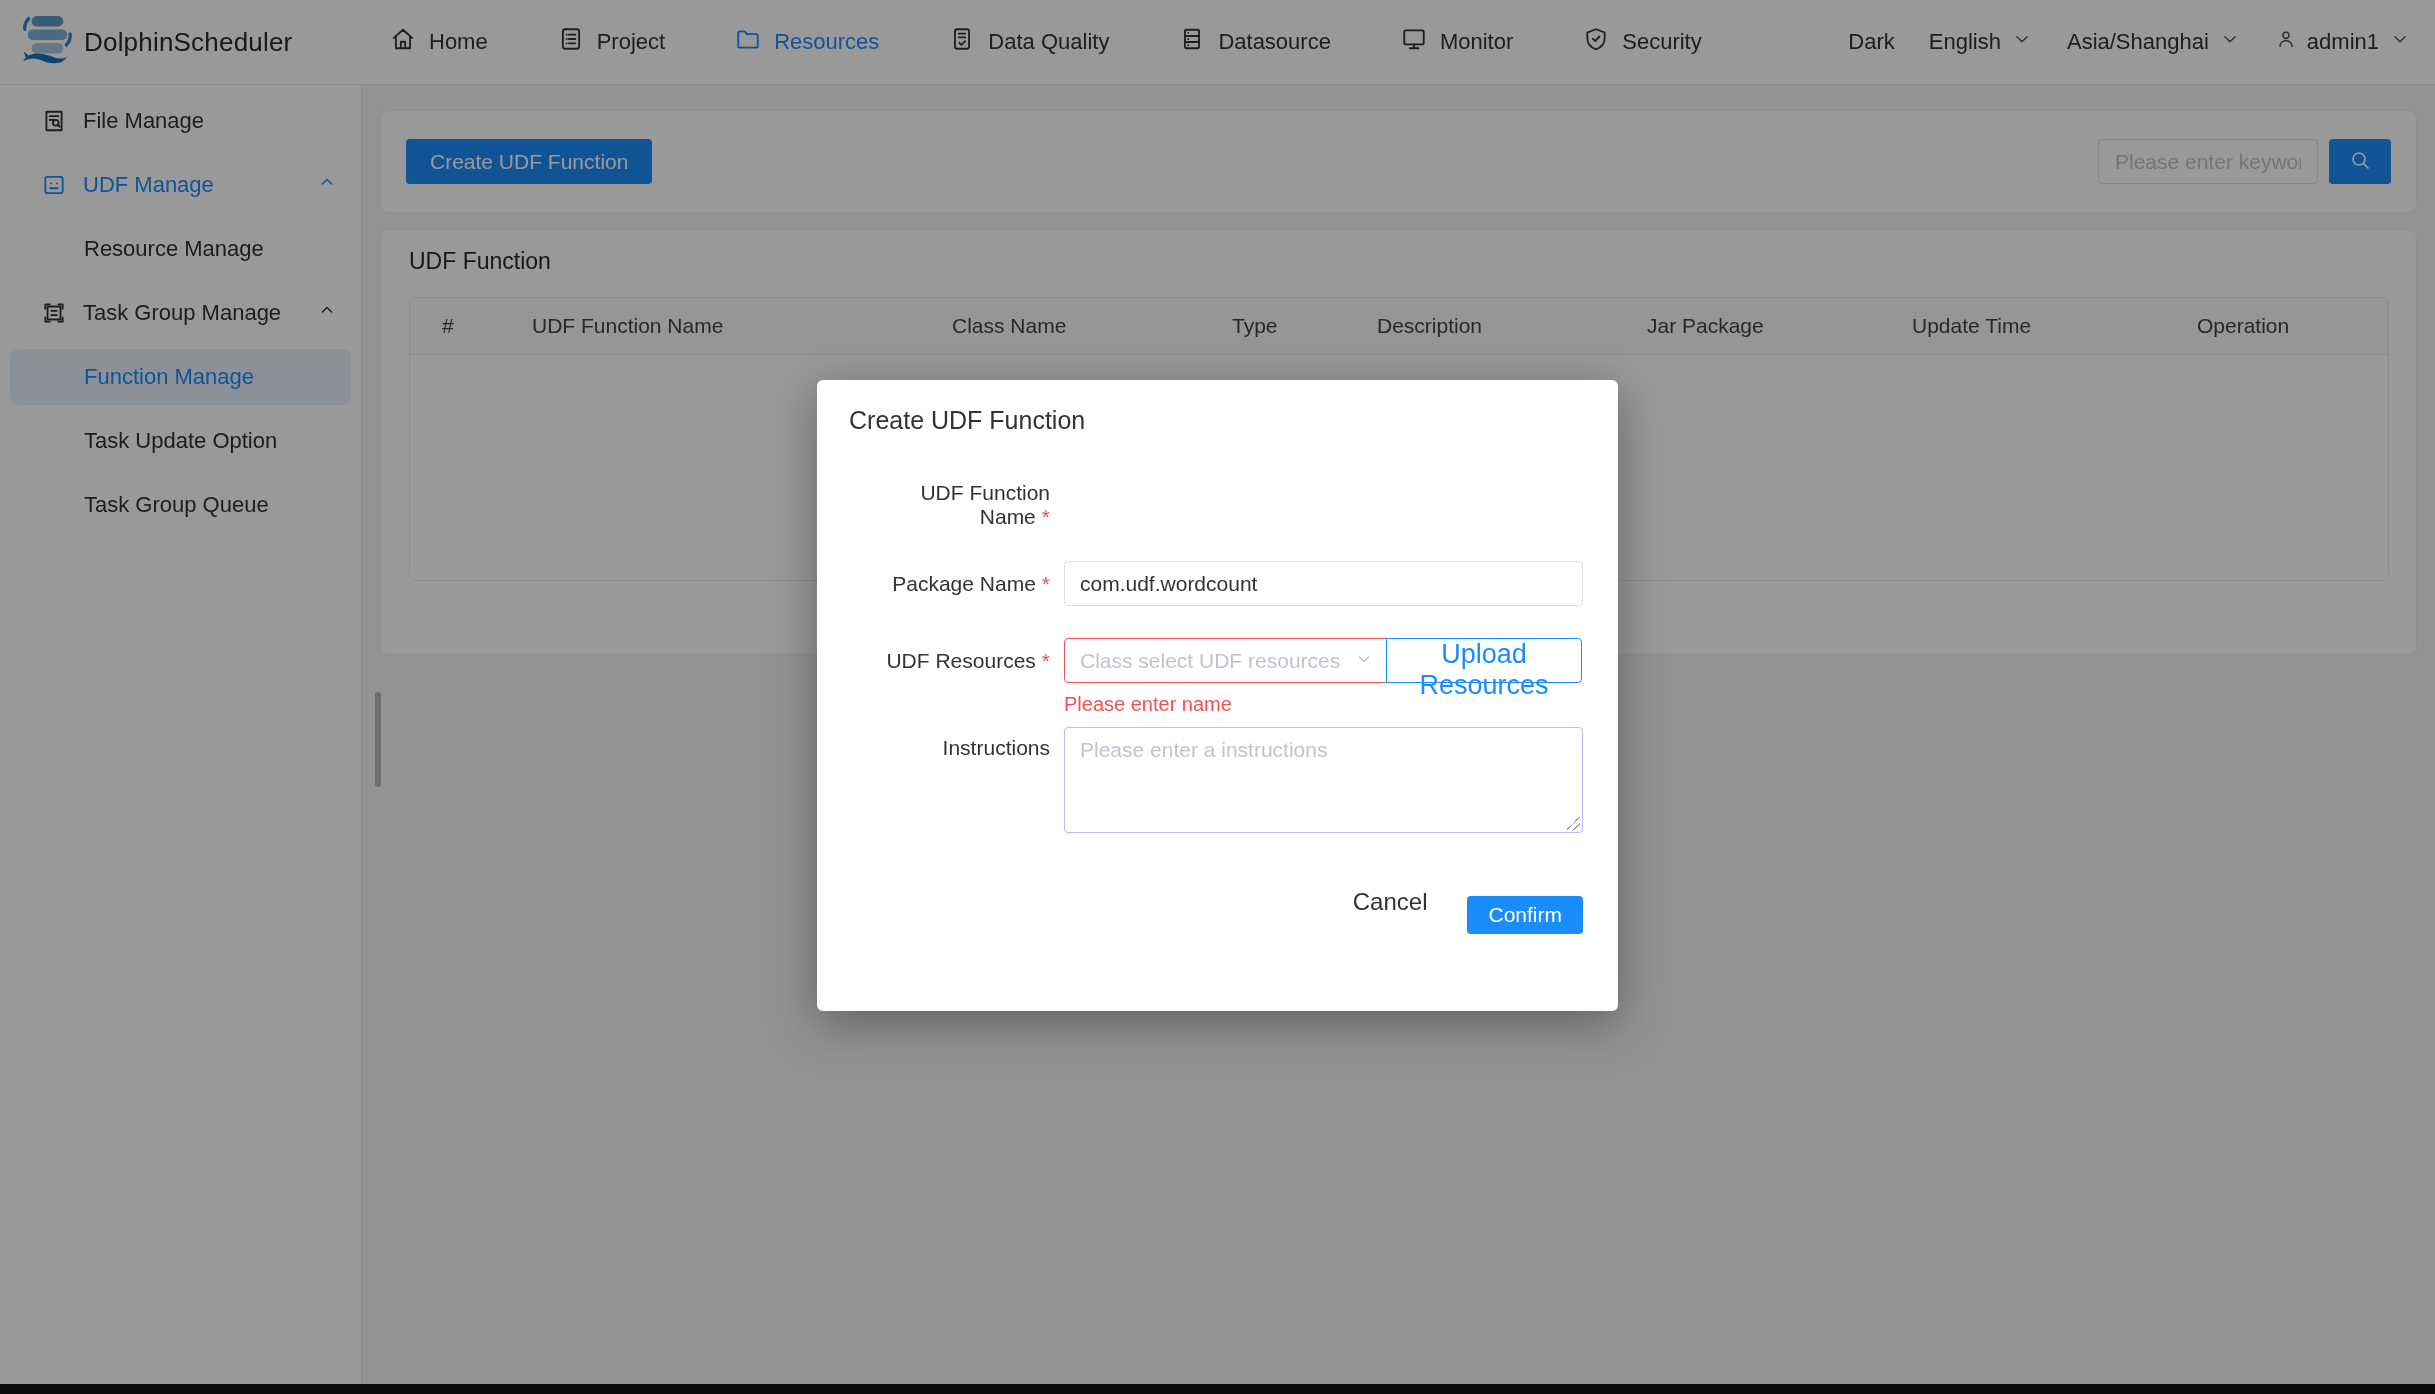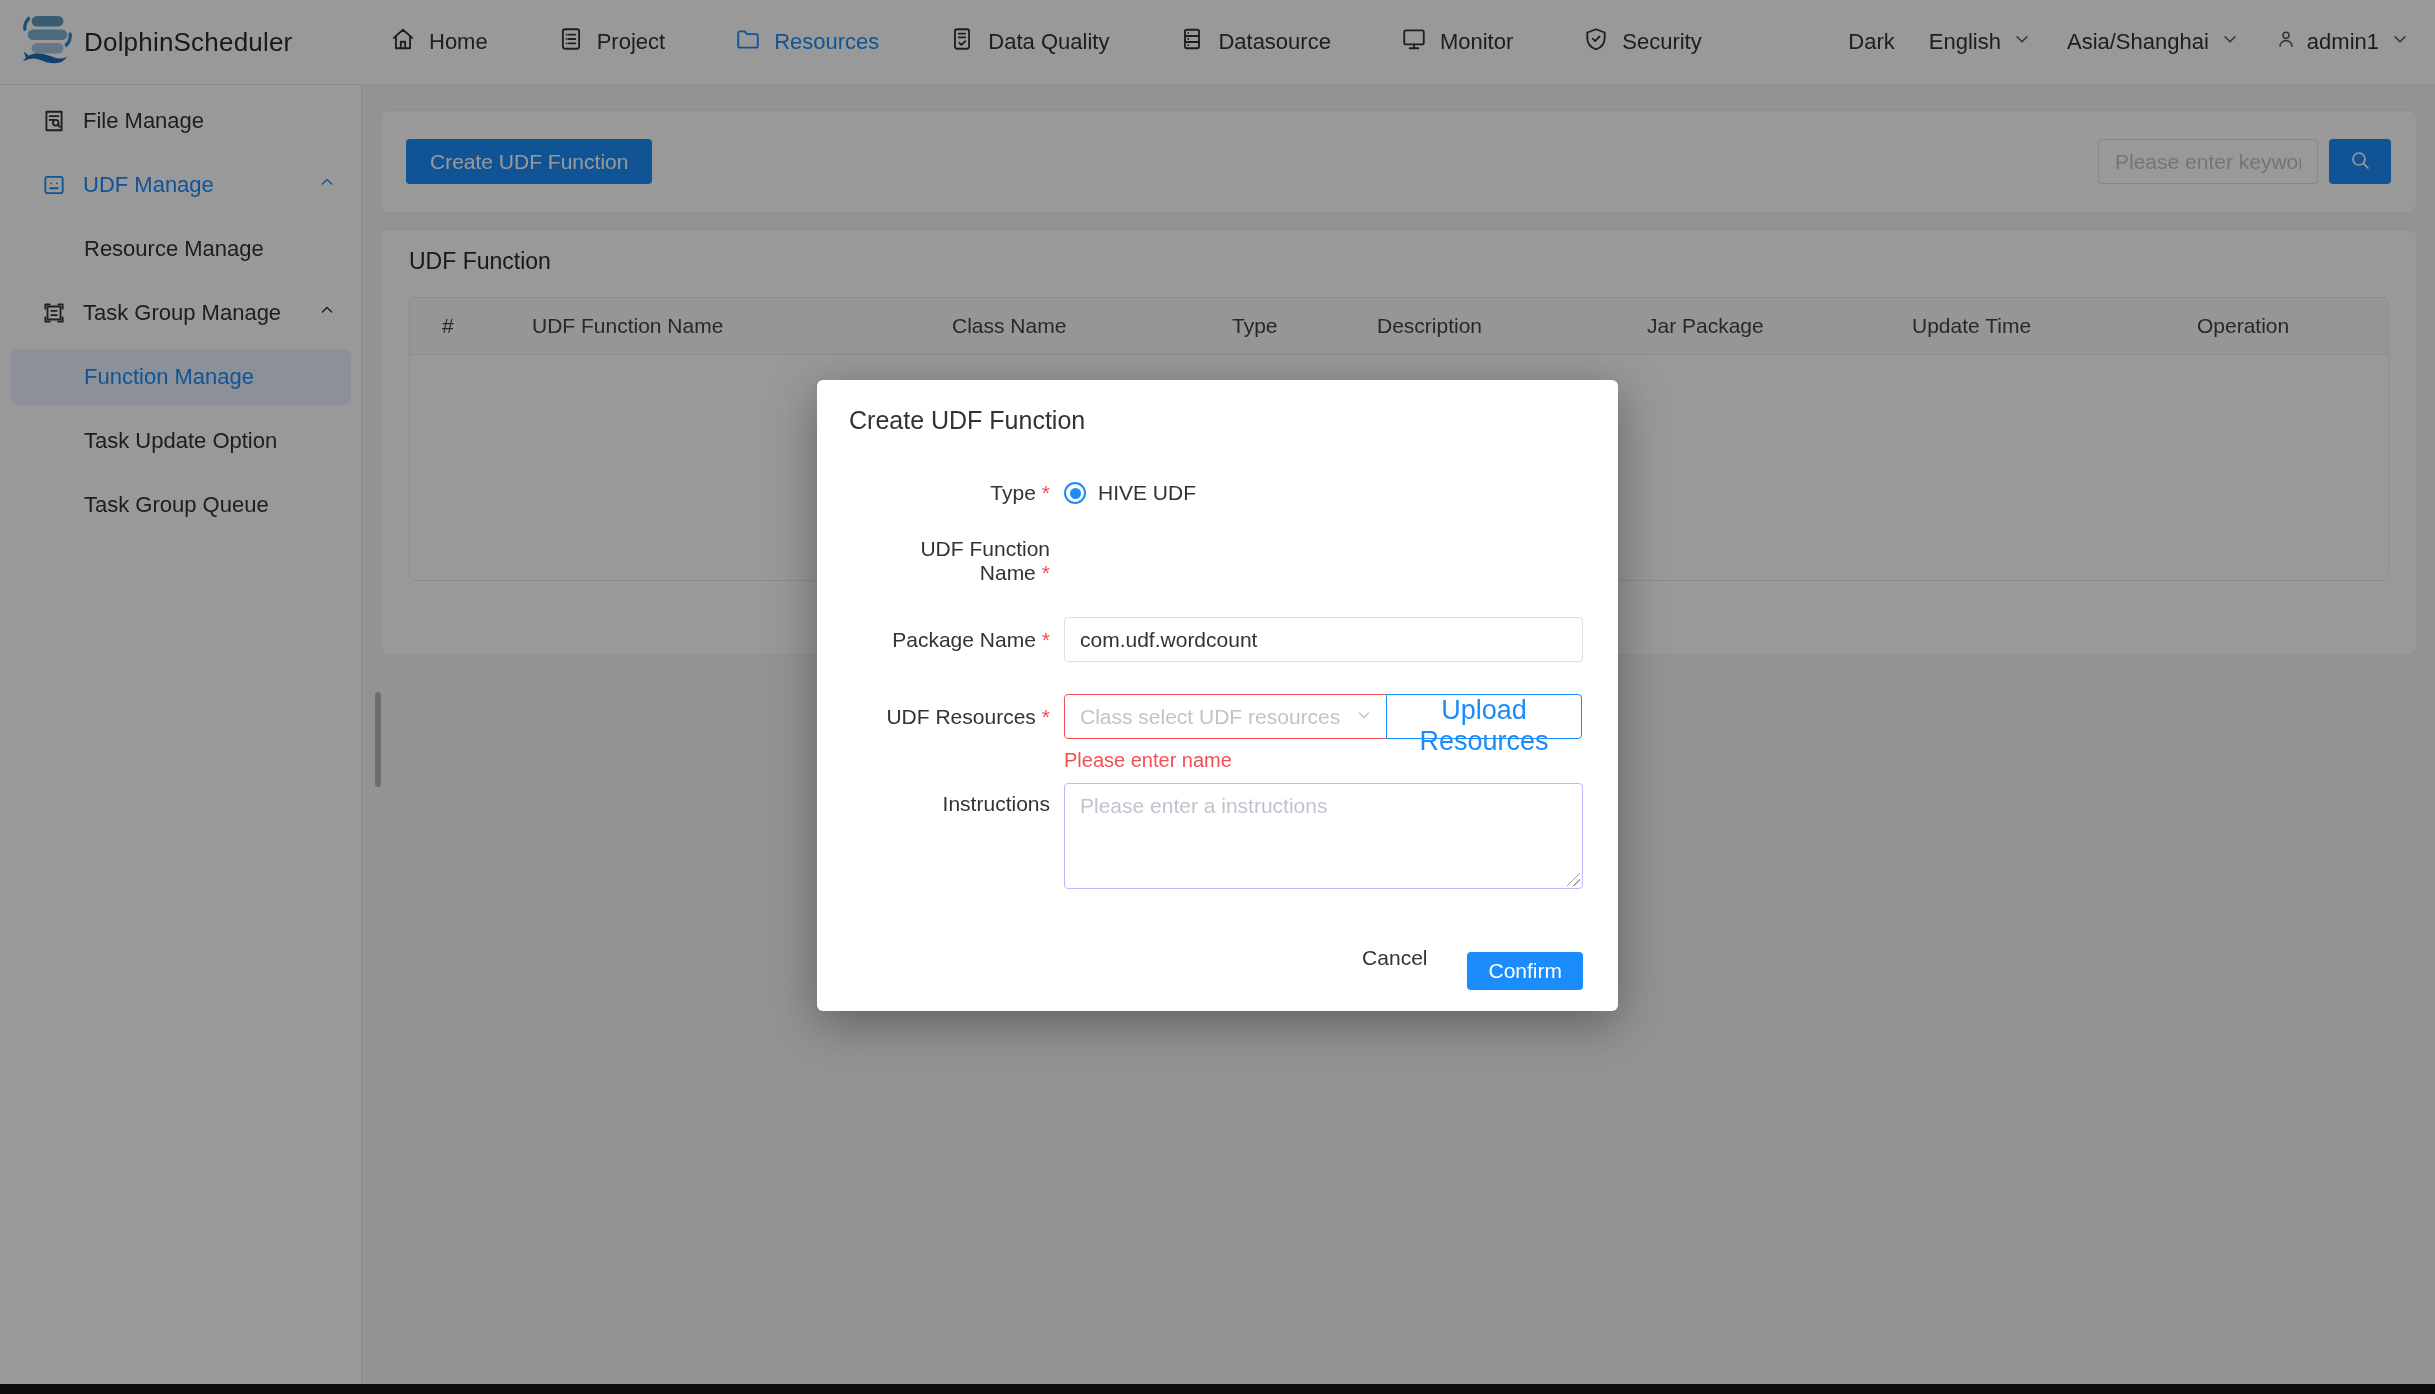--- a/index.html
+++ b/index.html
@@ -90,21 +90,21 @@
   .btn-upload { width:196px; height:45px; margin-left:-1px; background:#fff; border:1px solid #1b8cfb;
                 border-radius:0 4px 4px 0; color:#1b8cfb; font-size:27px; font-family:inherit; cursor:pointer; }
   .err-row { margin:-24px 0 10px 215px; height:26px; font-size:20px; color:#f25050; line-height:26px; }
   .textarea { width:519px; height:106px; border:1px solid #c4b5fd; border-radius:4px;
               padding:10px 15px; font-size:21px; font-family:inherit; color:#333; resize:none; position:relative; }
   .textarea::placeholder { color:#bfc4cc; }
   .ta-wrap { position:relative; width:519px; }
   .ta-grip { position:absolute; right:3px; bottom:7px; width:14px; height:14px; pointer-events:none;
              background:linear-gradient(135deg, transparent 0 50%, #9aa0a6 50% 57%, transparent 57% 72%, #9aa0a6 72% 79%, transparent 79%); }
   .modal-footer { display:flex; align-items:center; justify-content:flex-end; margin-top:26px; }
-  .btn-cancel { background:none; border:none; font-size:21px; color:#333; font-family:inherit;
+  .btn-cancel { background:none; border:none; font-size:24px; color:#333; font-family:inherit;
                 cursor:pointer; margin-right:40px; }
   .btn-confirm { background:#1b8cfb; border:none; border-radius:4px; color:#fff; font-size:21px;
                  font-family:inherit; height:38px; padding:0 21px; cursor:pointer;margin-top:27px; }
 
   svg { fill:none; stroke-width:1.7; stroke-linecap:round; stroke-linejoin:round; }
 </style>
 </head>
 <body>
 
 <div class="navbar">
@@ -279,31 +279,20 @@
   </div>
 </div>
 
 <div class="overlay"></div>
 <div class="scroll-thumb"></div>
 <div class="bottom-strip"></div>
 
 <div class="modal">
   <div class="modal-title">Create UDF Function</div>
 
-  <div class="frow">
-    <div class="flabel">
-      <span>Type</span><span class="req">*</span>
-    </div>
-    <div class="fctrl radio-wrap">
-      <span class="radio">
-          <span class="dot"></span>
-        </span>
-      <span class="radio-label">HIVE UDF</span>
-    </div>
-  </div>
 
   <div class="frow">
     <div class="flabel">
       <span>UDF Function Name</span><span class="req">*</span>
     </div>
   </div>
 
   <div class="frow">
     <div class="flabel">
       <span>Package Name</span><span class="req">*</span>

